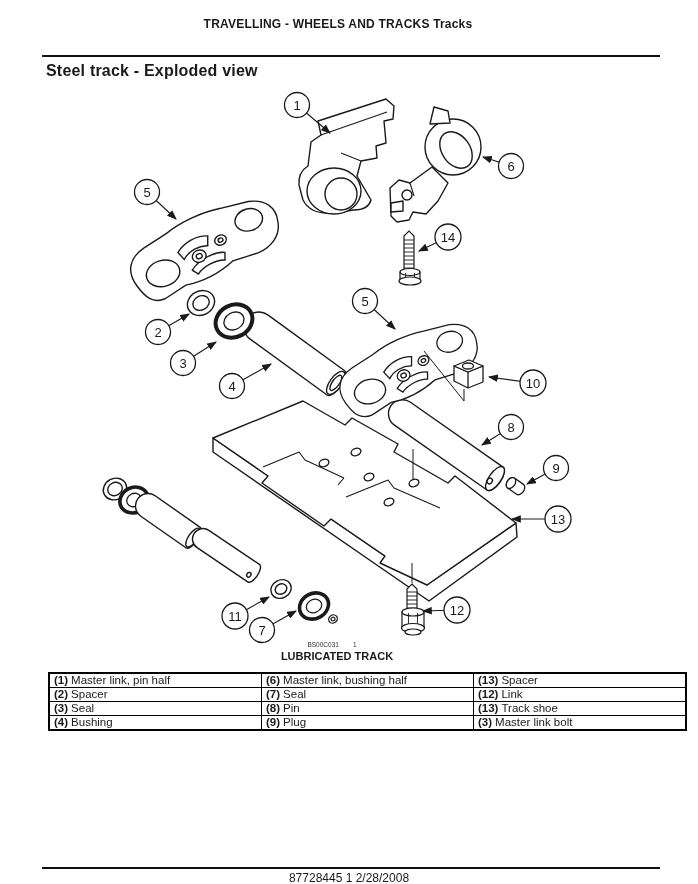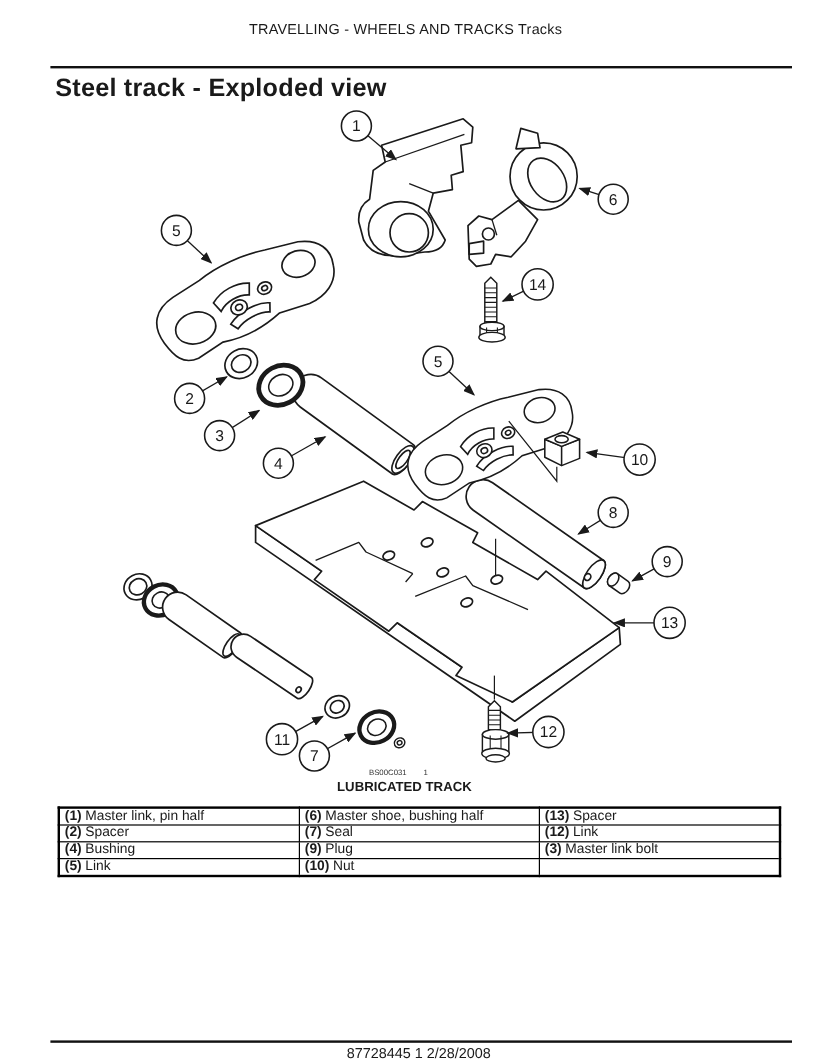--- a/index.html
+++ b/index.html
@@ -1,30 +1,30 @@
 <!DOCTYPE html>
 <html><head>
 <meta charset="utf-8">
 <style>
   html,body{margin:0;padding:0;}
   body{
     width:698px;height:884px;position:relative;background:#fff;
     font-family:"Liberation Sans",sans-serif;color:#1a1a1a;overflow:hidden;
   }
   .abs{position:absolute;}
-  #breadcrumb{top:17px;left:0;width:676px;text-align:center;font-size:12px;letter-spacing:.2px;}
+  #breadcrumb{top:17px;left:0;width:676px;text-align:center;font-size:12px;letter-spacing:.2px;font-weight:bold;}
   #title-rule{top:55px;left:42px;width:618px;height:2px;background:#111;}
-  #page-title{top:62px;left:46px;font-size:21px;font-weight:bold;letter-spacing:.2px;}
+  #page-title{top:62px;left:46px;font-size:16px;font-weight:bold;letter-spacing:.2px;}
   #diagram{top:0;left:0;z-index:1;}
   #fig-ref{top:641px;left:262px;width:140px;text-align:center;font-size:6.5px;color:#333;z-index:2;}
   #fig-ref .num{margin-left:14px;}
   #fig-caption{top:650px;left:180px;width:314px;text-align:center;font-size:11px;font-weight:bold;z-index:2;}
   #parts-table{top:672px;left:48px;z-index:2;border-collapse:collapse;table-layout:fixed;}
   #parts-table td{
-    border:1px solid #000;width:191px;height:13px;padding:0 4px 0 4px;
+    border:1px solid #000;width:191px;height:13px;padding:0 16px 0 4px;
     font-size:11.5px;line-height:13px;white-space:nowrap;overflow:hidden;
   }
   #parts-table{border:2px solid #000;}
   #parts-table b{font-weight:bold;margin-right:3px;}
   #footer-rule{top:867px;left:42px;width:618px;height:1.5px;background:#111;}
   #footer-text{top:871px;left:0;width:698px;text-align:center;font-size:12px;}
   svg .ink{stroke:#1a1a1a;fill:#fff;}
   svg text.co{font-family:"Liberation Sans",sans-serif;font-size:13px;fill:#1a1a1a;text-anchor:middle;}
 </style>
 </head>
@@ -258,35 +258,35 @@
 
 <div class="abs" id="fig-ref">
   <span>BS00C031</span><span class="num">1</span>
 </div>
 <div class="abs" id="fig-caption">LUBRICATED TRACK</div>
 
 <table class="abs" id="parts-table">
   <tbody>
       <tr>
     <td><b>(1)</b><span>Master link, pin half</span></td>
-    <td><b>(6)</b><span>Master shoe, bushing half</span></td>
+    <td><b>(6)</b><span>Master link, bushing half</span></td>
     <td><b>(13)</b><span>Spacer</span></td>
   </tr>
   <tr>
     <td><b>(2)</b><span>Spacer</span></td>
     <td><b>(7)</b><span>Seal</span></td>
     <td><b>(12)</b><span>Link</span></td>
   </tr>
   <tr>
+    <td><b>(3)</b><span>Seal</span></td>
+    <td><b>(8)</b><span>Pin</span></td>
+    <td><b>(13)</b><span>Track shoe</span></td>
+  </tr>
+  <tr>
     <td><b>(4)</b><span>Bushing</span></td>
     <td><b>(9)</b><span>Plug</span></td>
     <td><b>(3)</b><span>Master link bolt</span></td>
   </tr>
-  <tr>
-    <td><b>(5)</b><span>Link</span></td>
-    <td><b>(10)</b><span>Nut</span></td>
-    <td></td>
-  </tr>
 </tbody>
   </table>
 
 <div class="abs" id="footer-rule"></div>
 <div class="abs" id="footer-text">87728445 1 2/28/2008</div>
 
 </body></html>

